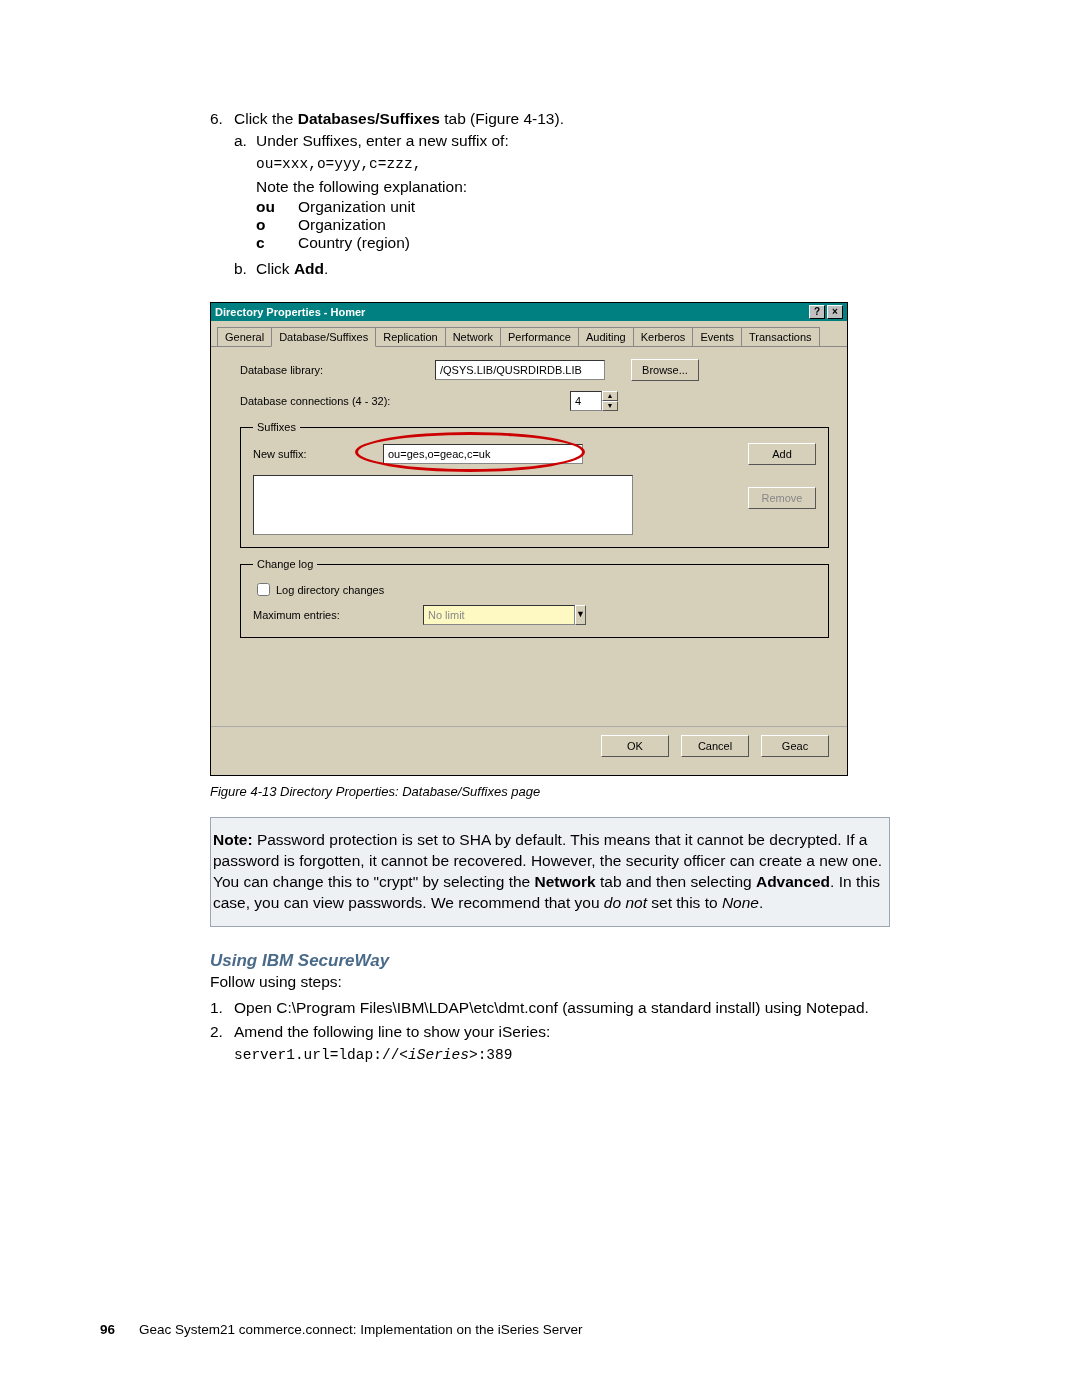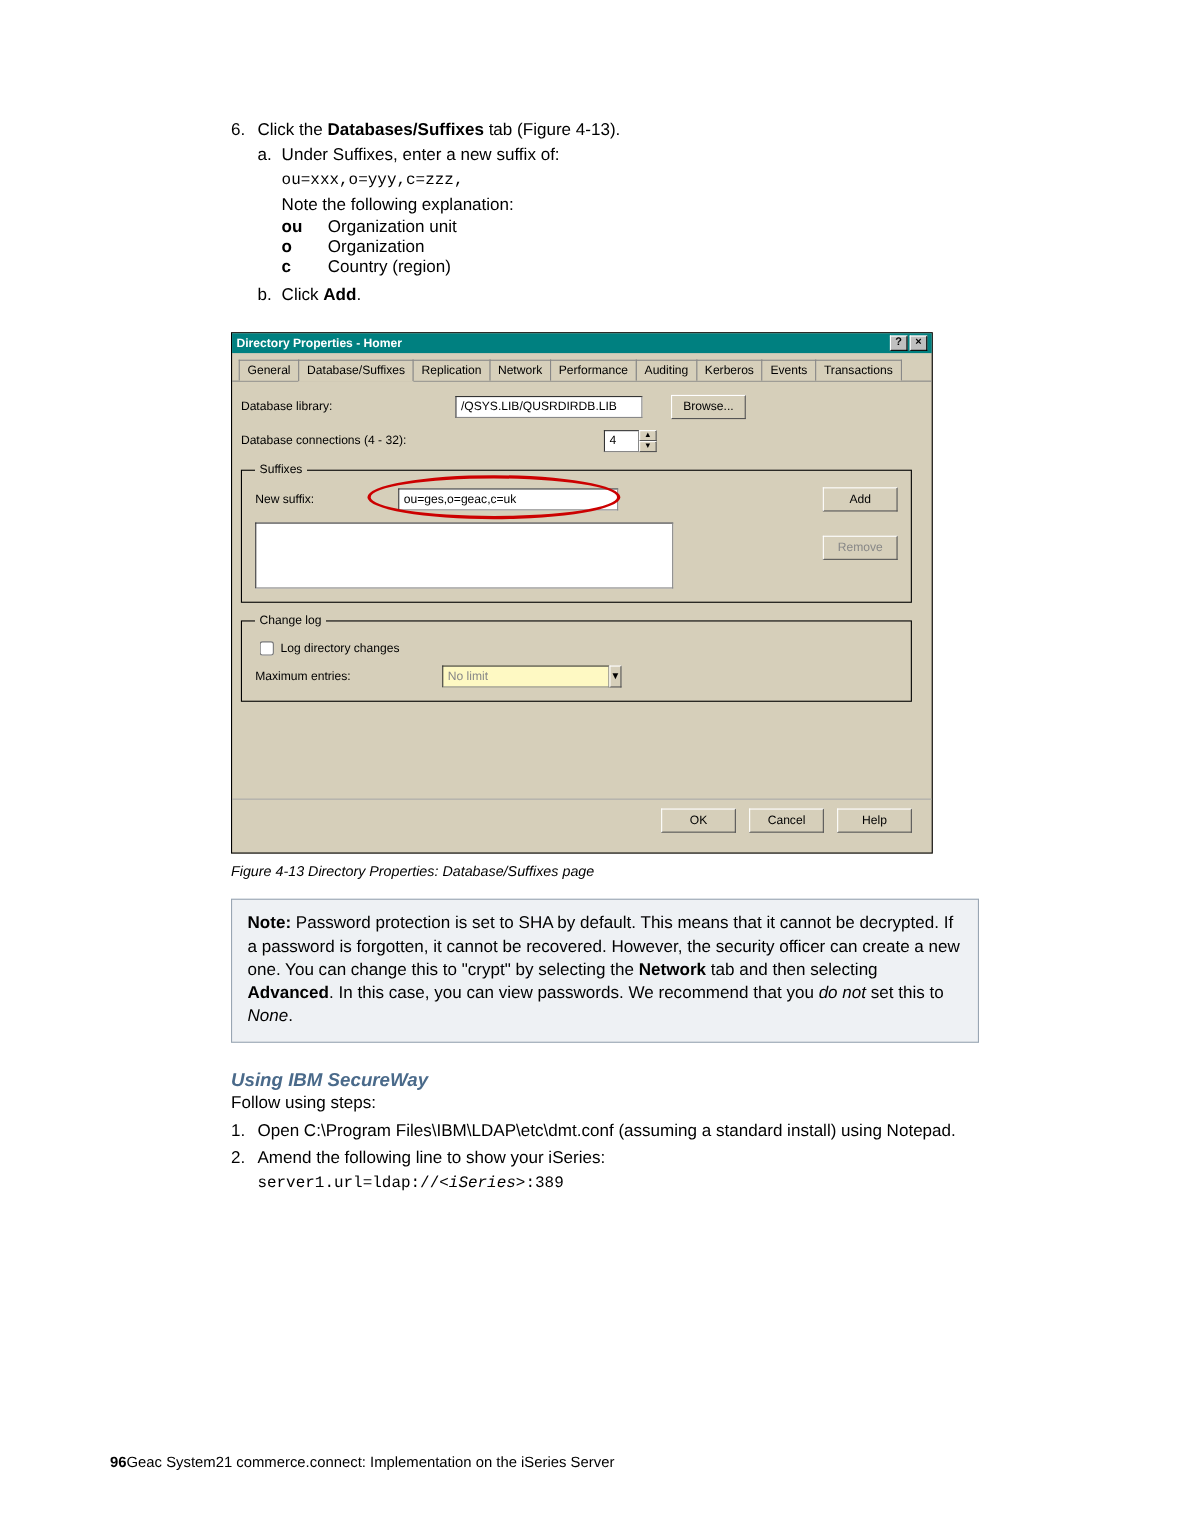--- a/index.html
+++ b/index.html
@@ -77,21 +77,21 @@
     background: #d6cfba;
     margin-right: -1px;
     position: relative;
   }
   .tab.active {
     background: #d6cfba;
     border-bottom: 1px solid #d6cfba;
     margin-bottom: -1px;
     z-index: 1;
   }
-  .dlg-body { padding: 12px 18px 8px 8px; }
+  .dlg-body { padding: 12px 18px 8px 29px; }
   .row { display: flex; align-items: center; margin-bottom: 10px; }
   .lbl { width: 195px; }
   .txtin {
     background: #fff;
     border: 1px inset #888;
     height: 20px;
     padding: 1px 4px;
     font-size: 11px;
     font-family: Tahoma, Arial, sans-serif;
   }
@@ -170,41 +170,41 @@
     padding: 8px 18px 18px 18px;
     display: flex;
     justify-content: flex-end;
     gap: 12px;
   }
 
   .figcap { font-style: italic; font-size: 13px; margin-top: 8px; }
   .notebox {
     border: 1px solid #99a6b3;
     background: #eef1f4;
-    padding: 12px 14px;
+    padding: 12px 2px;
     margin-top: 18px;
     font-size: 15.5px;
     line-height: 1.35;
   }
   .section-head {
     font-style: italic;
     font-weight: bold;
     color: #4a6a8a;
     font-size: 17px;
     margin-top: 24px;
   }
 
   .footer {
     position: absolute;
     bottom: 60px;
     left: 100px;
     font-size: 13.5px;
     display: flex;
   }
-  .pgnum { font-weight: bold; }
+  .pgnum { font-weight: bold; margin-right: 24px; }
 </style>
 </head>
 <body>
 
 <div class="page">
   <div class="content">
 
     <div class="li-num">
       <div class="num">6.</div>
       <div>
@@ -309,21 +309,21 @@
                 <div class="arrow">▼</div>
               </div>
             </div>
           </fieldset>
 
           <div style="height:70px"></div>
         </div>
         <div class="dlg-footer">
           <button class="btn">OK</button>
           <button class="btn">Cancel</button>
-          <button class="btn">Help</button>
+          <button class="btn">Geac</button>
         </div>
       </div>
       <div class="figcap">Figure 4-13   Directory Properties: Database/Suffixes page</div>
     </div>
 
     <div class="notebox">
       <span class="bold">Note:</span><span> Password protection is set to SHA by default. This means that it cannot be decrypted. If a password is forgotten, it cannot be recovered. However, the security officer can create a new one. You can change this to "crypt" by selecting the </span><span class="bold">Network</span><span> tab and then selecting </span><span class="bold">Advanced</span><span>. In this case, you can view passwords. We recommend that you </span><span style="font-style:italic">do not</span><span> set this to </span><span style="font-style:italic">None</span><span>.</span>
     </div>
 
     <div class="section-head">Using IBM SecureWay</div>

